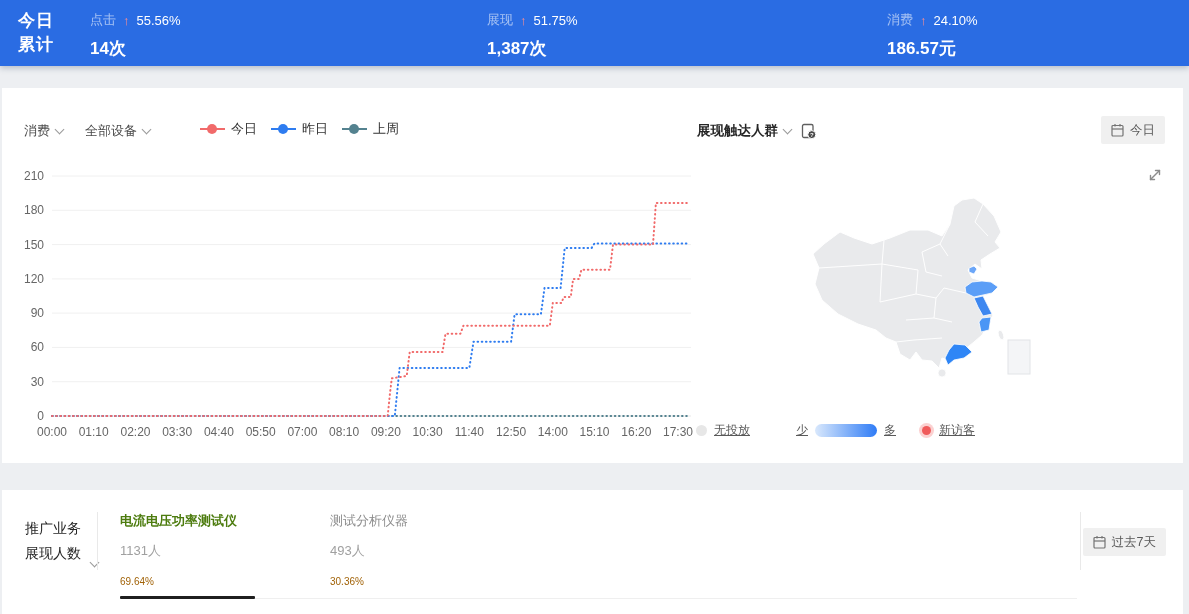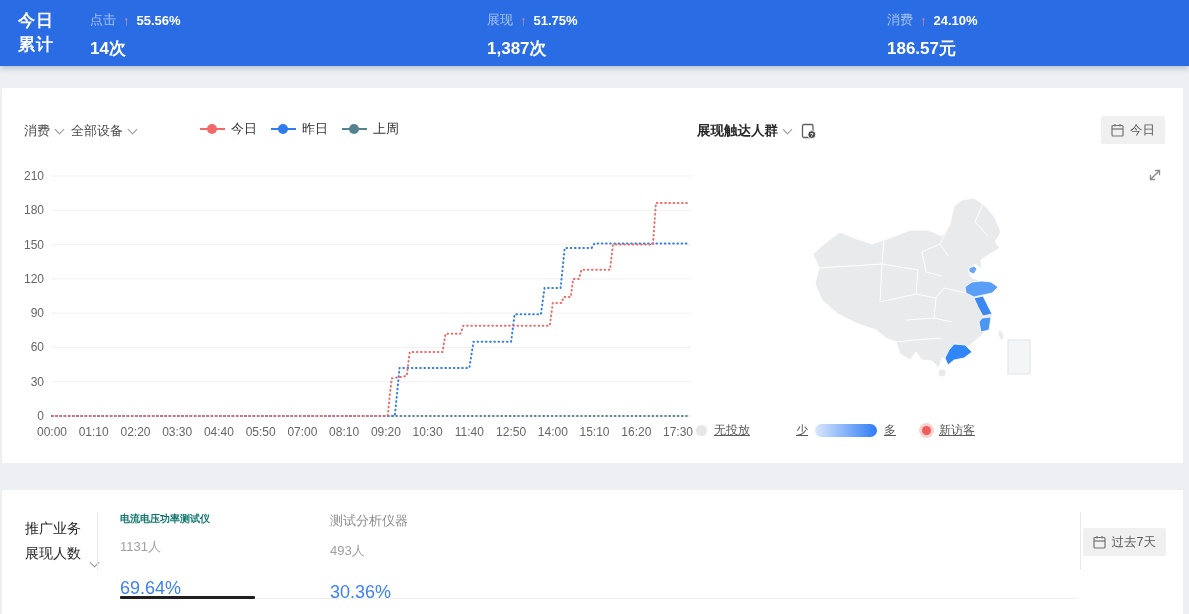--- a/index.html
+++ b/index.html
@@ -22,21 +22,21 @@
     position:absolute; left:18px; top:9px;
     font-size:17px; font-weight:bold; line-height:24px; letter-spacing:1px;
   }
   .metric { position:absolute; top:10px; }
   .metric.m1 { left:90px; }
   .metric.m2 { left:487px; }
   .metric.m3 { left:887px; }
   .m-top { display:flex; align-items:center; gap:7px; font-size:13px; height:20px; }
   .m-label { color:rgba(255,255,255,.58); }
   .m-arrow { color:#ff8f8f; font-weight:bold; font-size:13px; }
-  .m-change { color:#ffffff;font-weight:bold; }
+  .m-change { color:#ffffff; }
   .m-value { margin-top:7px; font-size:17px; font-weight:bold; }
 
   
   .card { position:absolute; left:2px; width:1181px; background:#fff; }
   .card1 { top:88px; height:375px; }
   .card2 { top:490px; height:136px; }
 
   
   .sel {
     position:absolute; top:34px; display:flex; align-items:center; gap:6px;
@@ -85,24 +85,24 @@
 
   
   .biz-label { position:absolute; left:23px; top:26px; font-size:14px; color:#262626; line-height:25px; }
   .biz-row2 { display:flex; align-items:flex-end; gap:10px; cursor:pointer; }
   .v-div { position:absolute; width:1px; background:#e9e9e9; top:22px; height:58px; }
   .v-div.d1 { left:95px; }
   .v-div.d2 { left:1078px; }
   .tab { position:absolute; top:22px; cursor:pointer; }
   .tab.t1 { left:118px; }
   .tab.t2 { left:328px; }
-  .tab-title { font-size:10px; font-weight:bold; color:#0f766e; }
+  .tab-title { font-size:13px; font-weight:bold; color:#4d7c0f; }
   .tab.inactive .tab-title { font-weight:normal; color:#8c8c8c; font-size:13px; }
   .tab-people { margin-top:12px; font-size:13px; color:#a0a0a0; }
-  .tab-pct { margin-top:22px; font-size:18px; color:#3b82f6; }
+  .tab-pct { margin-top:16px; font-size:10px; color:#a16207; }
   .tabs-hairline { position:absolute; left:118px; top:108px; width:957px; height:1px; background:#efefef; }
   .tab-indicator { position:absolute; left:118px; top:106px; width:135px; height:3px; background:#1f1f1f; border-radius:1px; }
 </style>
 </head>
 <body>
 
 <div class="topbar">
   <div class="tb-title">
     <div>今日</div>
     <div>累计</div>
@@ -135,21 +135,21 @@
     <div class="m-value">186.57元</div>
   </div>
 </div>
 
 <div class="card card1">
 
   <div class="sel" style="left:22px;">
     <span>消费</span>
     <span class="chev"></span>
   </div>
-  <div class="sel" style="left:69px;">
+  <div class="sel" style="left:83px;">
     <span>全部设备</span>
     <span class="chev"></span>
   </div>
 
   <div class="legend">
     <div class="lg-item" style="--c: #f16a6a;">
       <span class="lg-marker"></span>
       <span>今日</span>
     </div>
     <div class="lg-item" style="--c: #2e7cf0;">

